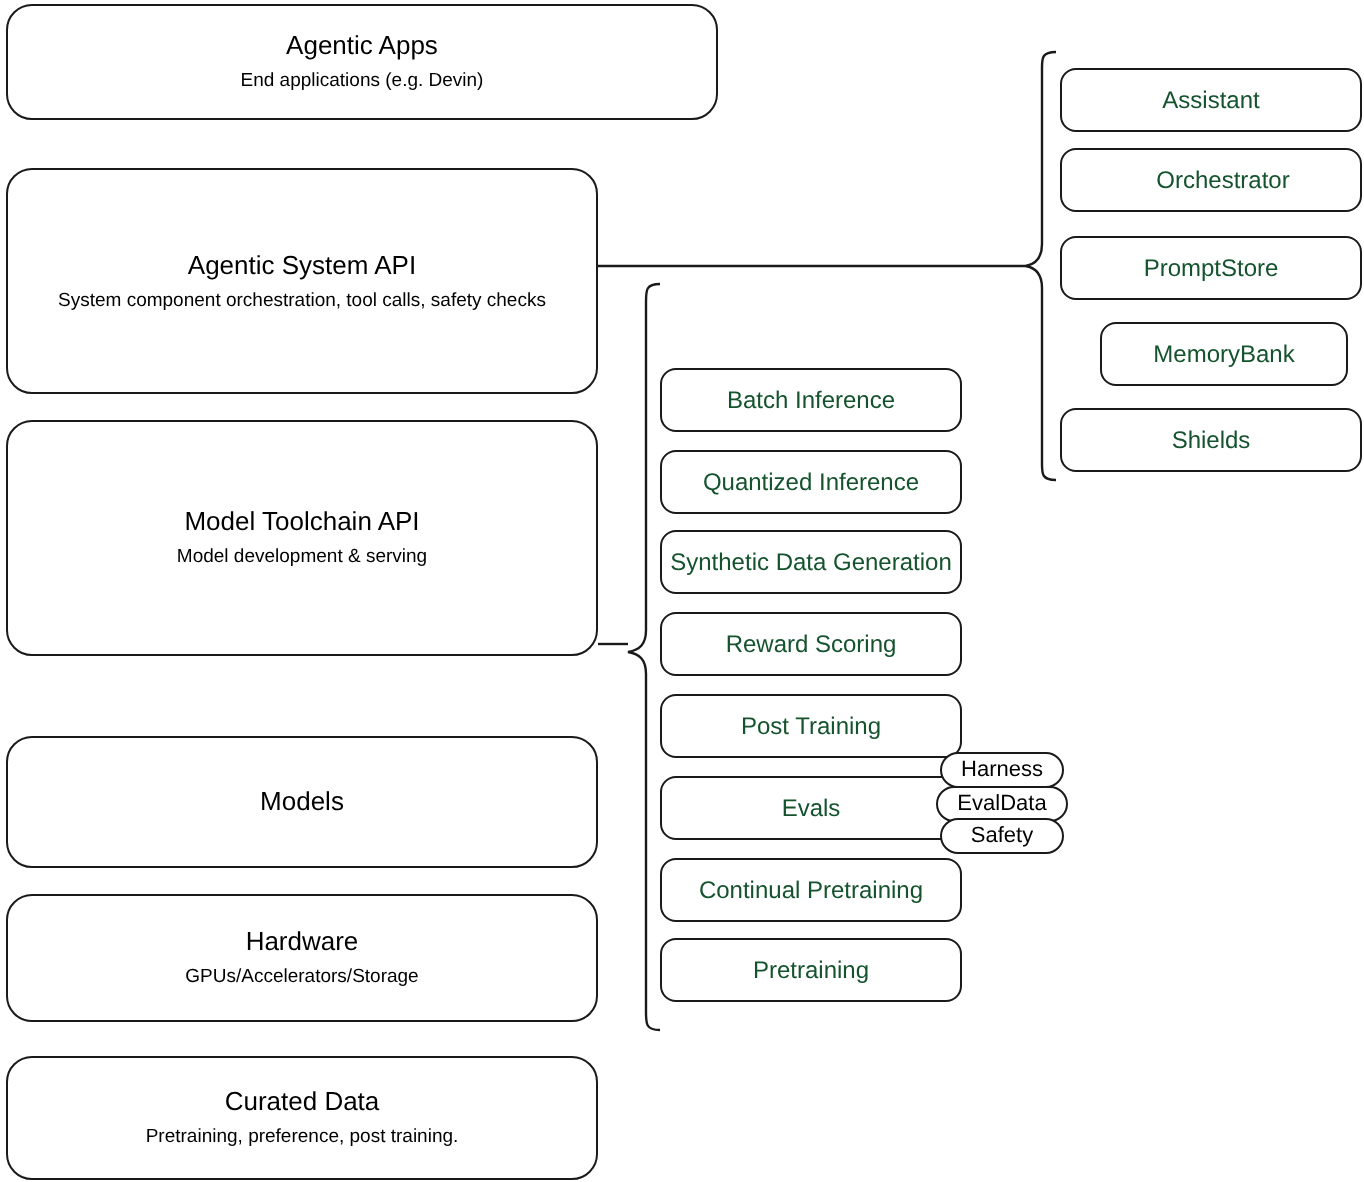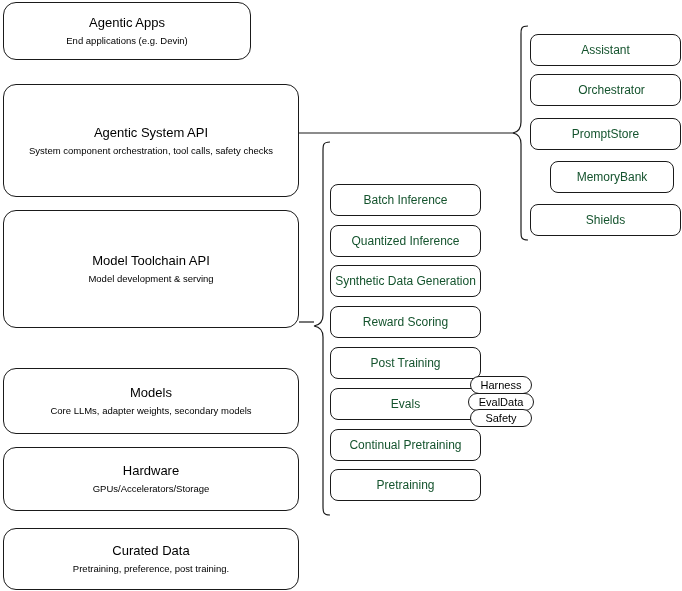--- a/index.html
+++ b/index.html
@@ -93,38 +93,37 @@
     stroke: #1a1a1a;
     stroke-width: 1.2;
     fill: none;
   }
 </style>
 </head>
 <body>
 
 <div id="canvas">
 
-  <div class="node layer" style="left:3px; top:2px; width:248px; height:58px;">
+  <div class="node layer" style="left:3px; top:2px; width:356px; height:58px;">
     <div class="title">Agentic Apps</div>
     <div class="subtitle">End applications (e.g. Devin)</div>
   </div>
 
   <div class="node layer" style="left:3px; top:84px; width:296px; height:113px;">
     <div class="title">Agentic System API</div>
     <div class="subtitle">System component orchestration, tool calls, safety checks</div>
   </div>
 
   <div class="node layer" style="left:3px; top:210px; width:296px; height:118px;">
     <div class="title">Model Toolchain API</div>
     <div class="subtitle">Model development &amp; serving</div>
   </div>
 
   <div class="node layer" style="left:3px; top:368px; width:296px; height:66px;">
     <div class="title">Models</div>
-    <div class="subtitle">Core LLMs, adapter weights, secondary models</div>
   </div>
 
   <div class="node layer" style="left:3px; top:447px; width:296px; height:64px;">
     <div class="title">Hardware</div>
     <div class="subtitle">GPUs/Accelerators/Storage</div>
   </div>
 
   <div class="node layer" style="left:3px; top:528px; width:296px; height:62px;">
     <div class="title">Curated Data</div>
     <div class="subtitle">Pretraining, preference, post training.</div>

